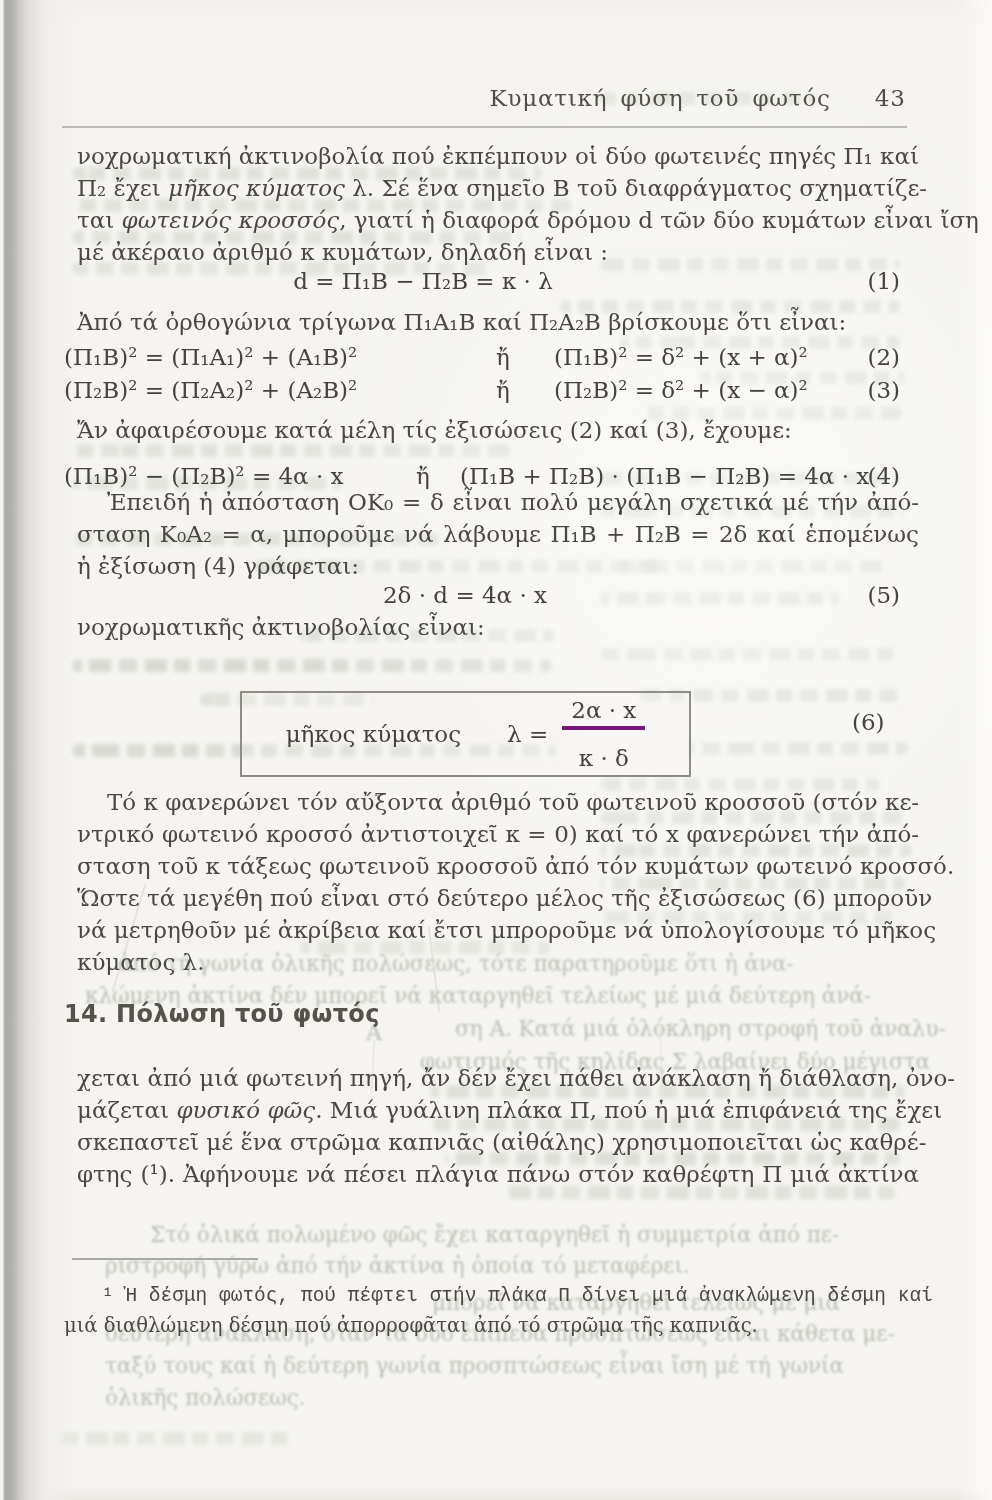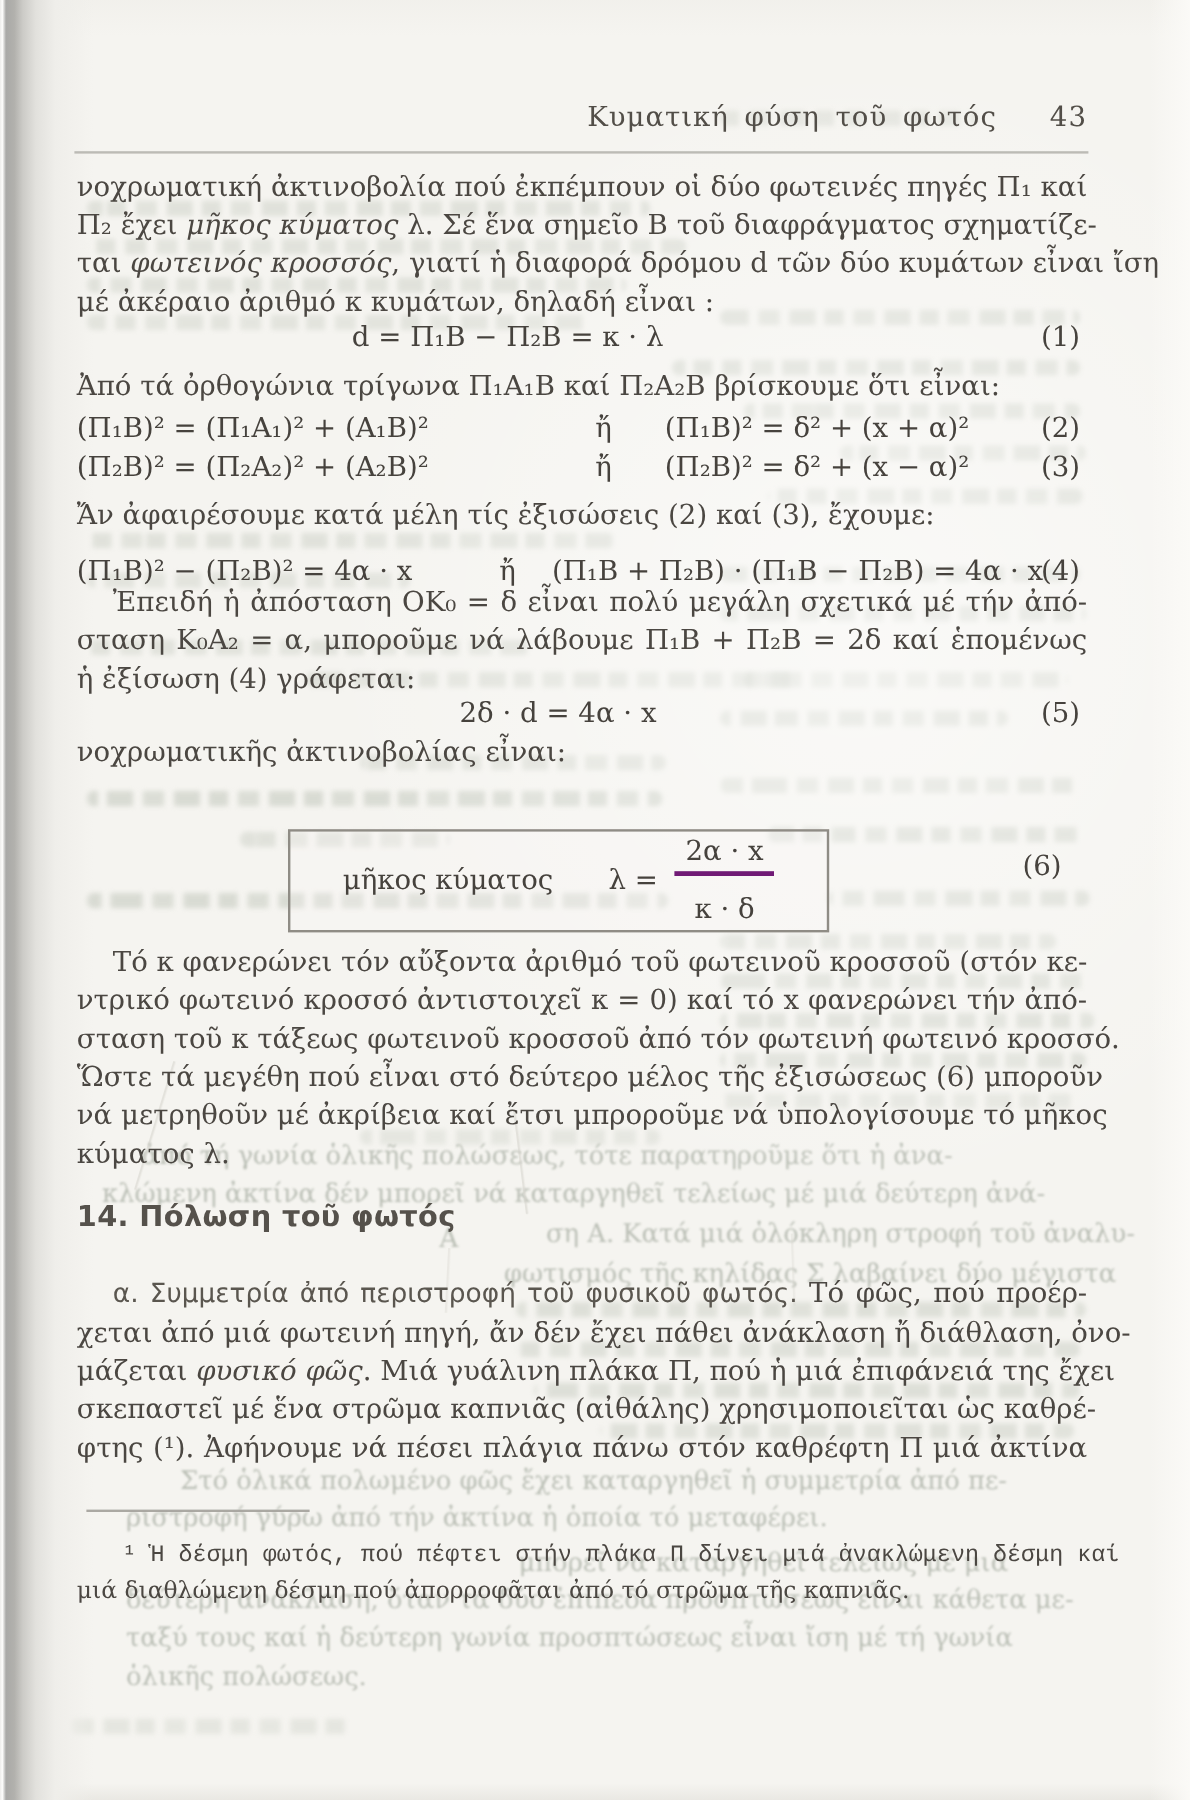--- a/index.html
+++ b/index.html
@@ -23,21 +23,21 @@
   .right-edge{position:absolute;right:0;top:0;width:34px;height:1500px;pointer-events:none;
     background:linear-gradient(270deg,#fbfaf7 0,rgba(251,250,247,0) 34px);
   }
   
   .col{position:absolute;left:64px;width:842px;}
   .header{top:85px;display:flex;justify-content:flex-end;align-items:baseline;
     font-size:23px;color:#524e48;letter-spacing:.8px;word-spacing:5px;}
   .header .pagenum{margin-left:44px;letter-spacing:1px;}
   .rule{position:absolute;left:62px;top:126px;width:845px;height:2px;
     background:#aeaca6;opacity:.8;}
-  .para{position:absolute;left:64px;width:842px;font-size:23px;line-height:32px;}
+  .para{position:absolute;left:77px;width:842px;font-size:23px;line-height:32px;}
   .line{white-space:nowrap;text-align:justify;text-align-last:justify;}
   .line.last{text-align:left;text-align-last:left;}
   .indent{text-indent:30px;}
   .it{font-style:italic;}
   .runin{font-family:"DejaVu Sans","Liberation Sans",sans-serif;font-size:22px;color:#5a564f;}
   
   .eqrow{position:absolute;left:64px;width:842px;height:32px;
     font-size:23px;line-height:32px;color:#46423d;}
   .eqrow .eqnum{position:absolute;right:6px;top:0;}
   .eqcenter{position:absolute;left:0;right:0;text-align:center;}
@@ -203,30 +203,29 @@
     <span class="frac">
       <span class="fnum">2α · x</span>
       <span class="fden">κ · δ</span>
     </span>
   </div>
   <span class="eq6num">(6)</span>
 
   <div class="para" style="top:786px">
     <div class="line indent">Τό κ φανερώνει τόν αὔξοντα ἀριθμό τοῦ φωτεινοῦ κροσσοῦ (στόν κε-</div>
     <div class="line">ντρικό φωτεινό κροσσό ἀντιστοιχεῖ κ = 0) καί τό x φανερώνει τήν ἀπό-</div>
-    <div class="line">σταση τοῦ κ τάξεως φωτεινοῦ κροσσοῦ ἀπό τόν φωτεινή φωτεινό κροσσό.</div>
+    <div class="line">σταση τοῦ κ τάξεως φωτεινοῦ κροσσοῦ ἀπό τόν κυμάτων φωτεινό κροσσό.</div>
     <div class="line">Ὥστε τά μεγέθη πού εἶναι στό δεύτερο μέλος τῆς ἐξισώσεως (6) μποροῦν</div>
     <div class="line">νά μετρηθοῦν μέ ἀκρίβεια καί ἔτσι μπροροῦμε νά ὑπολογίσουμε τό μῆκος</div>
     <div class="line last">κύματος λ.</div>
   </div>
 
   <div class="h14">14. Πόλωση τοῦ φωτός</div>
 
   <div class="para" style="top:1062px">
-    <div class="line indent"><span class="runin">α. Συμμετρία ἀπό περιστροφή τοῦ φυσικοῦ φωτός.</span><span> Τό φῶς, πού προέρ-</span></div>
     <div class="line">χεται ἀπό μιά φωτεινή πηγή, ἄν δέν ἔχει πάθει ἀνάκλαση ἤ διάθλαση, ὀνο-</div>
     <div class="line"><span>μάζεται </span><span class="it">φυσικό φῶς</span><span>. Μιά γυάλινη πλάκα Π, πού ἡ μιά ἐπιφάνειά της ἔχει</span></div>
     <div class="line">σκεπαστεῖ μέ ἕνα στρῶμα καπνιᾶς (αἰθάλης) χρησιμοποιεῖται ὡς καθρέ-</div>
     <div class="line">φτης (¹). Ἀφήνουμε νά πέσει πλάγια πάνω στόν καθρέφτη Π μιά ἀκτίνα</div>
   </div>
 
   <div class="fn-rule"></div>
   <div class="footnote">
     <div class="line indent">¹ Ἡ δέσμη φωτός, πού πέφτει στήν πλάκα Π δίνει μιά ἀνακλώμενη δέσμη καί</div>
     <div class="line last">μιά διαθλώμενη δέσμη πού ἀπορροφᾶται ἀπό τό στρῶμα τῆς καπνιᾶς.</div>

